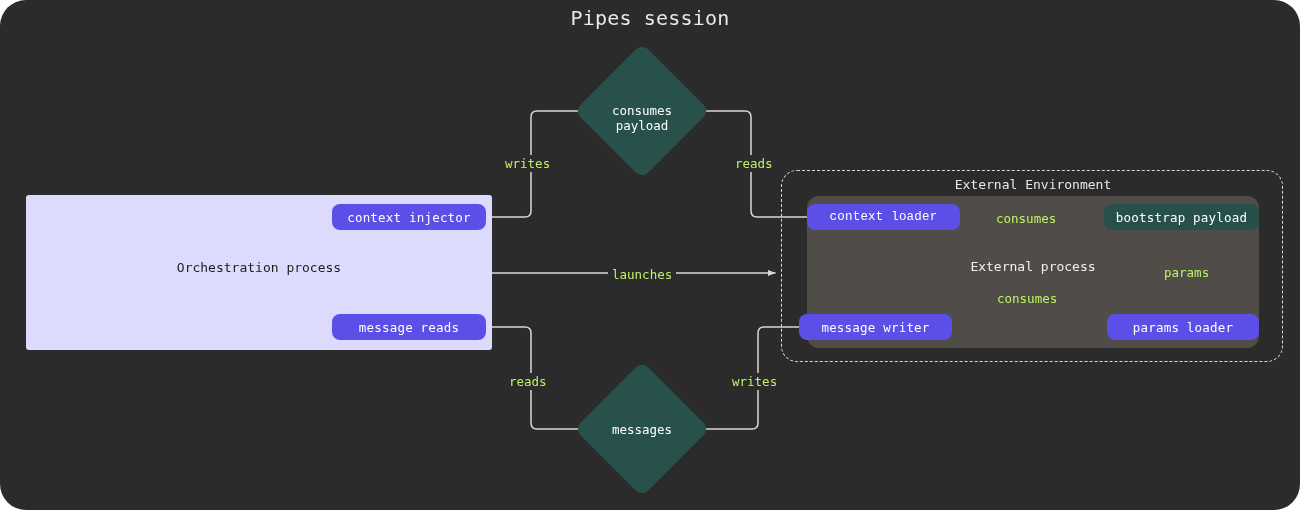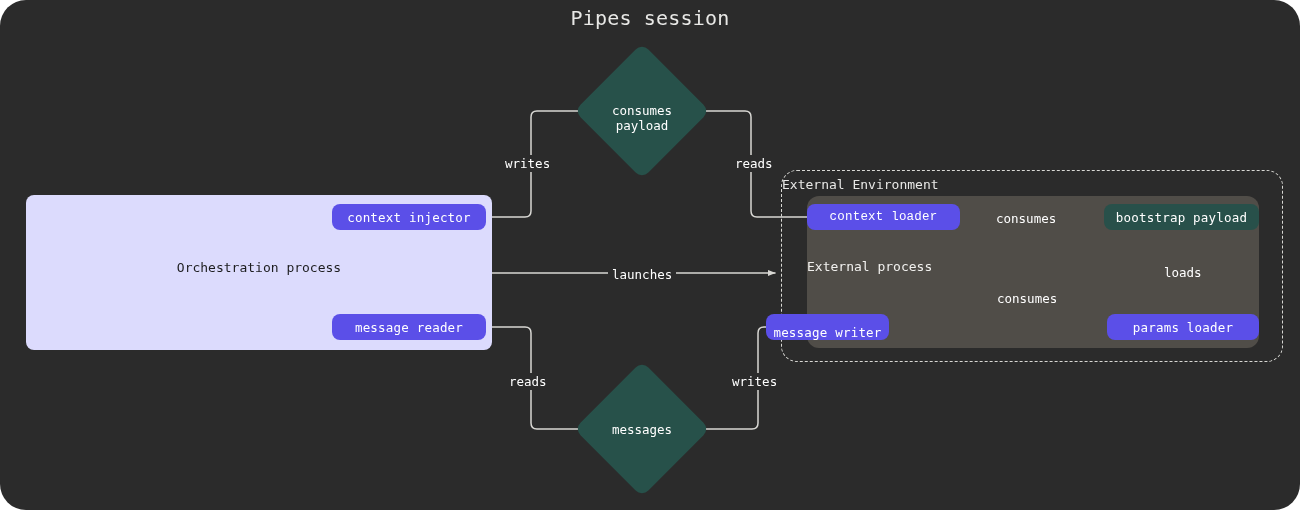--- a/index.html
+++ b/index.html
@@ -43,21 +43,21 @@
   }
 
   
   .orch-box {
     position: absolute;
     left: 26px;
     top: 195px;
     width: 466px;
     height: 155px;
     background: #dcdbfd;
-    border-radius: 8px;
+    border-radius: 3px;
     box-sizing: border-box;
   }
   .orch-label {
     position: absolute;
     left: 0;
     top: 65px;
     width: 466px;
     text-align: center;
     color: #1d1d1f;
     font-size: 13px;
@@ -73,40 +73,41 @@
     border: 1.6px dashed #d8d8d4;
     border-radius: 16px;
     box-sizing: border-box;
     background: transparent;
   }
   .ext-env-label {
     position: absolute;
     left: 0;
     top: 6px;
     width: 502px;
+    text-align: center;
     color: #e8e8e6;
     font-size: 13px;
   }
 
   .ext-proc {
     position: absolute;
     left: 807px;
     top: 196px;
     width: 452px;
     height: 152px;
     background: #504d48;
     border-radius: 12px;
     box-sizing: border-box;
   }
   .ext-proc-label {
     position: absolute;
     left: 0;
     top: 63px;
     width: 452px;
-    text-align: left;
+    text-align: center;
     color: #f2f1ef;
     font-size: 13px;
   }
 
   
   .pill {
     position: absolute;
     background: #5b4fe8;
     color: #ffffff;
     border-radius: 8px;
@@ -136,21 +137,21 @@
     width: 160px;
     text-align: center;
     color: #ffffff;
     font-size: 12.5px;
     line-height: 15px;
   }
 
   
   .edge-label {
     position: absolute;
-    color: #ffffff;
+    color: #bef264;
     font-size: 12.5px;
     background: #2b2b2b;
     padding: 1px 4px;
     white-space: nowrap;
   }
   .edge-label.on-gray {
     background: #504d48;
   }
 </style>
 </head>
@@ -188,40 +189,40 @@
 
   <div class="orch-box">
     <div class="orch-label">Orchestration process</div>
   </div>
 
   <div class="pill" style="left:332px; top:204px; width:154px;">
     <span>context injector</span>
   </div>
 
   <div class="pill" style="left:332px; top:314px; width:154px;">
-    <span>message reader</span>
+    <span>message reads</span>
   </div>
 
   <div class="ext-env">
     <div class="ext-env-label">External Environment</div>
   </div>
 
   <div class="ext-proc">
     <div class="ext-proc-label">External process</div>
   </div>
 
   <div class="pill" style="left:807px; top:204px; width:153px;font-family:Liberation Mono, monospace;">
     <span>context loader</span>
   </div>
 
   <div class="pill teal" style="left:1104px; top:204px; width:155px;">
     <span>bootstrap payload</span>
   </div>
 
-  <div class="pill" style="left:766px; top:314px; width:123px;align-items:flex-end;">
+  <div class="pill" style="left:799px; top:314px; width:153px;">
     <span>message writer</span>
   </div>
 
   <div class="pill" style="left:1107px; top:314px; width:152px;">
     <span>params loader</span>
   </div>
 
   <div class="diamond" style="left:594px; top:63px;"></div>
   <div class="diamond-label" style="left:562px; top:103px;">
     <div>consumes</div>
@@ -240,15 +241,15 @@
   <div class="edge-label" style="left:608px; top:266px;">launches</div>
 
   <div class="edge-label" style="left:505px; top:373px;">reads</div>
 
   <div class="edge-label" style="left:728px; top:373px;">writes</div>
 
   <div class="edge-label on-gray" style="left:992px; top:210px;">consumes</div>
 
   <div class="edge-label on-gray" style="left:993px; top:290px;">consumes</div>
 
-  <div class="edge-label on-gray" style="left:1160px; top:264px;">loads</div>
+  <div class="edge-label on-gray" style="left:1160px; top:264px;">params</div>
 
 </div>
 
 </body></html>

